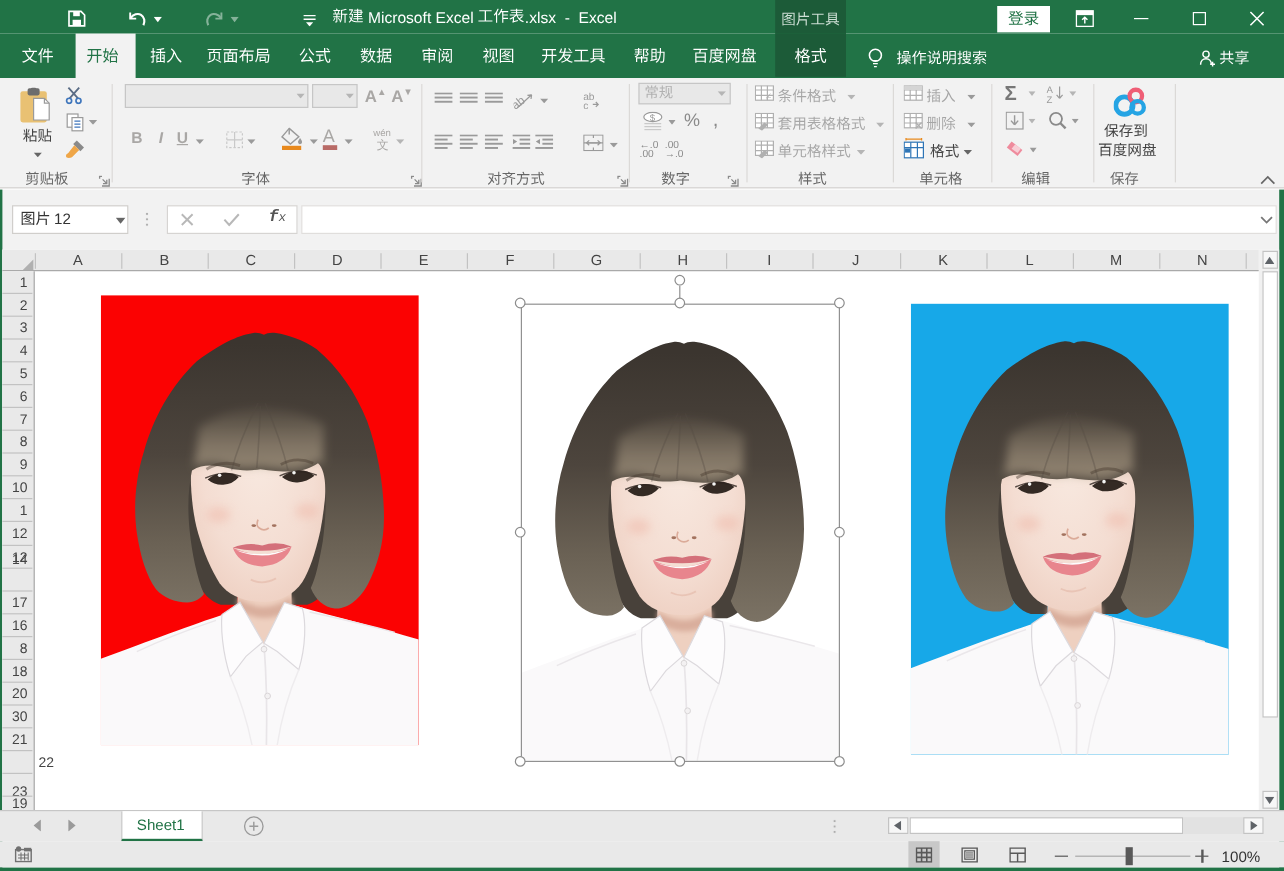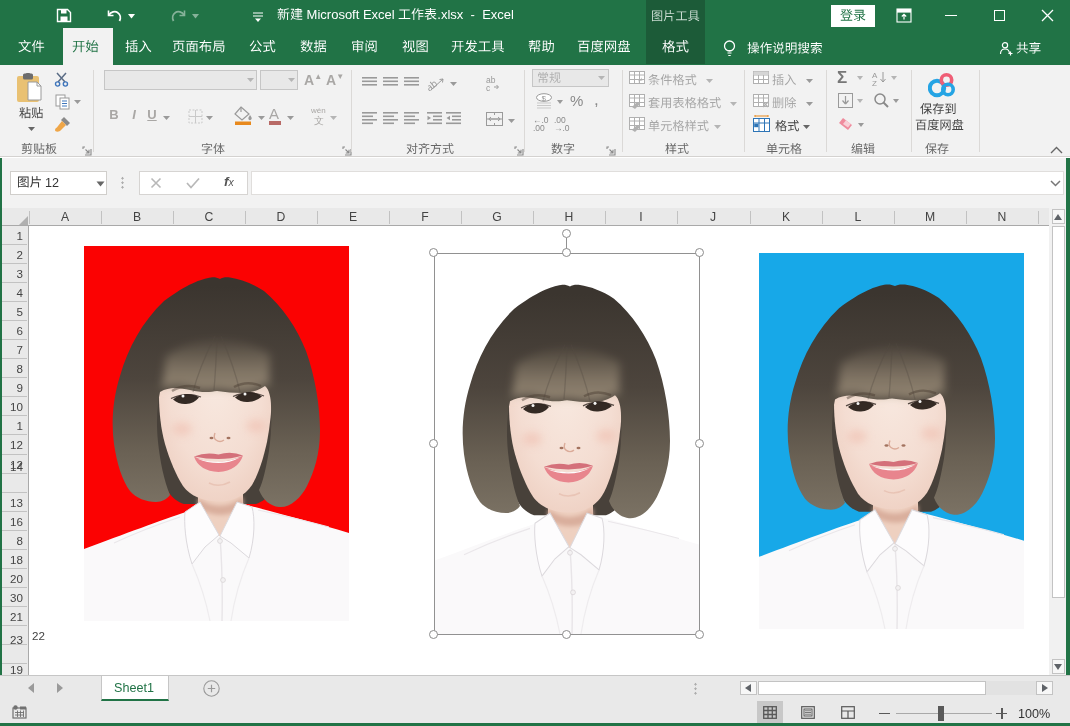--- a/index.html
+++ b/index.html
@@ -1,17 +1,17 @@
 <!DOCTYPE html>
 <html><head><meta charset="utf-8"><title>x</title><style>
 *{margin:0;padding:0;box-sizing:border-box}
 html,body{width:1070px;height:726px;overflow:hidden;background:#fff;font-family:"Liberation Sans",sans-serif}
 .abs{position:absolute}
 .titlebar{position:absolute;left:0;top:0;width:1070px;height:28px;background:#217346}
-.ttl{display:flex;align-items:center;color:#fff;font-size:13px;white-space:nowrap}
+.ttl{display:flex;color:#fff;font-size:13px;white-space:nowrap}
 .combo{background:#e8e8e8;border:1px solid #c6c6c6}
 .big{font-size:14px;font-weight:bold}
 .biu{font-size:13px;color:#a9a7a5;font-weight:bold;width:14px;text-align:center}
 .zz{font-size:8.5px;color:#8a8a8a;line-height:7.5px;letter-spacing:0}
 .hdr{font-size:12.2px;color:#444;text-align:center;height:16px;line-height:16px}
 .rhdr{font-size:11.6px;color:#444;text-align:right;padding-right:4px;overflow:hidden}
 .hndl{width:9px;height:9px;border-radius:50%;background:#fff;border:1.4px solid #8c8c8c}
 .sbbtn{background:#f7f7f7;border:1px solid #c3c3c3}
 .nbox{background:#fff;border:1px solid #d0cecb}
 </style></head>
@@ -657,21 +657,21 @@
     <path d="M0.5 0.5 h8 l-4 5z" fill="#666"></path>
   </svg>
 <div class="abs" style="left:121px;top:176px;width:3px;height:14px;background-image:radial-gradient(circle,#adadad 1px,transparent 1.2px);background-size:3px 4.5px"></div>
 <div class="abs" style="left:139px;top:171px;width:109px;height:24px;background:#fff;border:1px solid #d6d4d2"></div>
 <svg class="abs" style="left:150px;top:177px" width="12" height="12" viewBox="0 0 12 12">
     <path d="M1.5 1.5 L10.5 10.5 M10.5 1.5 L1.5 10.5" stroke="#b8b8b8" stroke-width="1.6"></path>
   </svg>
 <svg class="abs" style="left:186px;top:177px" width="14" height="12" viewBox="0 0 14 12">
     <path d="M1 6 L5 10.5 L13 1.5" fill="none" stroke="#b8b8b8" stroke-width="1.7"></path>
   </svg>
-<div class="abs" style="left:224px;top:174px;font-size:13.5px;color:#555;font-style:italic;font-family:Liberation Sans, sans-serif"><b>f</b><span style="font-size:10.5px">x</span></div>
+<div class="abs" style="left:224px;top:174px;font-size:13.5px;color:#555;font-style:italic;font-family:Liberation Mono, monospace"><b>f</b><span style="font-size:10.5px">x</span></div>
 <div class="abs" style="left:251px;top:171px;width:813px;height:24px;background:#fff;border:1px solid #e0dedc"></div>
 <svg class="abs" style="left:1050px;top:180px" width="11" height="7" viewBox="0 0 11 7">
     <path d="M1 1 L5.5 5.5 L10 1" fill="none" stroke="#777" stroke-width="1.5"></path>
   </svg>
 <div class="abs" style="left:2px;top:208px;width:1047px;height:467px;background:#fff"></div>
 <div class="abs" style="left:2px;top:208px;width:1047px;height:17.5px;background:#e9e9e9;border-bottom:1px solid #9eb0b8;border-bottom:1px solid #a9a9a9"></div>
 <div class="abs hdr" style="left:29px;top:209px;width:72px">A</div>
 <div class="abs" style="left:29px;top:211px;width:1px;height:13px;background:#c2c2c2"></div>
 <div class="abs hdr" style="left:101px;top:209px;width:72px">B</div>
 <div class="abs" style="left:101px;top:211px;width:1px;height:13px;background:#c2c2c2"></div>
@@ -725,37 +725,37 @@
 <div class="abs rhdr" style="left:2px;top:397.2px;width:25px;height:19.1px;line-height:19px">10</div>
 <div class="abs" style="left:2px;top:415.3px;width:25px;height:1px;background:#c2c2c2"></div>
 <div class="abs rhdr" style="left:2px;top:416.3px;width:25px;height:19.1px;line-height:19px">1</div>
 <div class="abs" style="left:2px;top:434.4px;width:25px;height:1px;background:#c2c2c2"></div>
 <div class="abs rhdr" style="left:2px;top:435.4px;width:25px;height:19.1px;line-height:19px">12</div>
 <div class="abs" style="left:2px;top:453.5px;width:25px;height:1px;background:#c2c2c2"></div>
 <div class="abs rhdr" style="left:2px;top:454.5px;width:25px;height:19.1px;line-height:19px">12</div>
 <div class="abs" style="left:2px;top:472.5px;width:25px;height:1px;background:#c2c2c2"></div>
 <div class="abs rhdr" style="left:2px;top:457px;width:25px;height:19.1px;line-height:19px">14</div>
 <div class="abs" style="left:2px;top:491.6px;width:25px;height:1px;background:#c2c2c2"></div>
-<div class="abs rhdr" style="left:2px;top:492.6px;width:25px;height:19.1px;line-height:19px">13</div>
+<div class="abs rhdr" style="left:2px;top:492.6px;width:25px;height:19.1px;line-height:19px">17</div>
 <div class="abs" style="left:2px;top:510.7px;width:25px;height:1px;background:#c2c2c2"></div>
 <div class="abs rhdr" style="left:2px;top:511.7px;width:25px;height:19.1px;line-height:19px">16</div>
 <div class="abs" style="left:2px;top:529.8px;width:25px;height:1px;background:#c2c2c2"></div>
 <div class="abs rhdr" style="left:2px;top:530.8px;width:25px;height:19.1px;line-height:19px">8</div>
 <div class="abs" style="left:2px;top:548.9px;width:25px;height:1px;background:#c2c2c2"></div>
 <div class="abs rhdr" style="left:2px;top:549.9px;width:25px;height:19.1px;line-height:19px">18</div>
 <div class="abs" style="left:2px;top:567.9px;width:25px;height:1px;background:#c2c2c2"></div>
 <div class="abs rhdr" style="left:2px;top:568.9px;width:25px;height:19.1px;line-height:19px">20</div>
 <div class="abs" style="left:2px;top:587.0px;width:25px;height:1px;background:#c2c2c2"></div>
 <div class="abs rhdr" style="left:2px;top:588.0px;width:25px;height:19.1px;line-height:19px">30</div>
 <div class="abs" style="left:2px;top:606.1px;width:25px;height:1px;background:#c2c2c2"></div>
 <div class="abs rhdr" style="left:2px;top:607.1px;width:25px;height:19.1px;line-height:19px">21</div>
 <div class="abs" style="left:2px;top:625.2px;width:25px;height:1px;background:#c2c2c2"></div>
 <div class="abs rhdr" style="left:2px;top:626.2px;width:47px;height:19.1px;line-height:19px">22</div>
 <div class="abs" style="left:2px;top:644.3px;width:25px;height:1px;background:#c2c2c2"></div>
-<div class="abs rhdr" style="left:2px;top:630px;width:25px;height:19.1px;line-height:19px">23</div>
+<div class="abs rhdr" style="left:2px;top:650px;width:25px;height:19.1px;line-height:19px">23</div>
 <div class="abs" style="left:2px;top:663.3px;width:25px;height:1px;background:#c2c2c2"></div>
 <div class="abs rhdr" style="left:2px;top:664.3px;width:25px;height:10.7px;line-height:11px">19</div>
 <svg class="abs" style="left:84px;top:246px" width="265" height="375" viewBox="0 0 265 375" preserveAspectRatio="none">
     <rect width="265" height="375" fill="#fb0202"></rect>
     <use href="#port"></use>
   </svg>
 <svg class="abs" style="left:434px;top:253px" width="265" height="381" viewBox="0 0 265 375" preserveAspectRatio="none">
     <rect width="265" height="375" fill="#ffffff"></rect>
     <use href="#port"></use>
   </svg>

